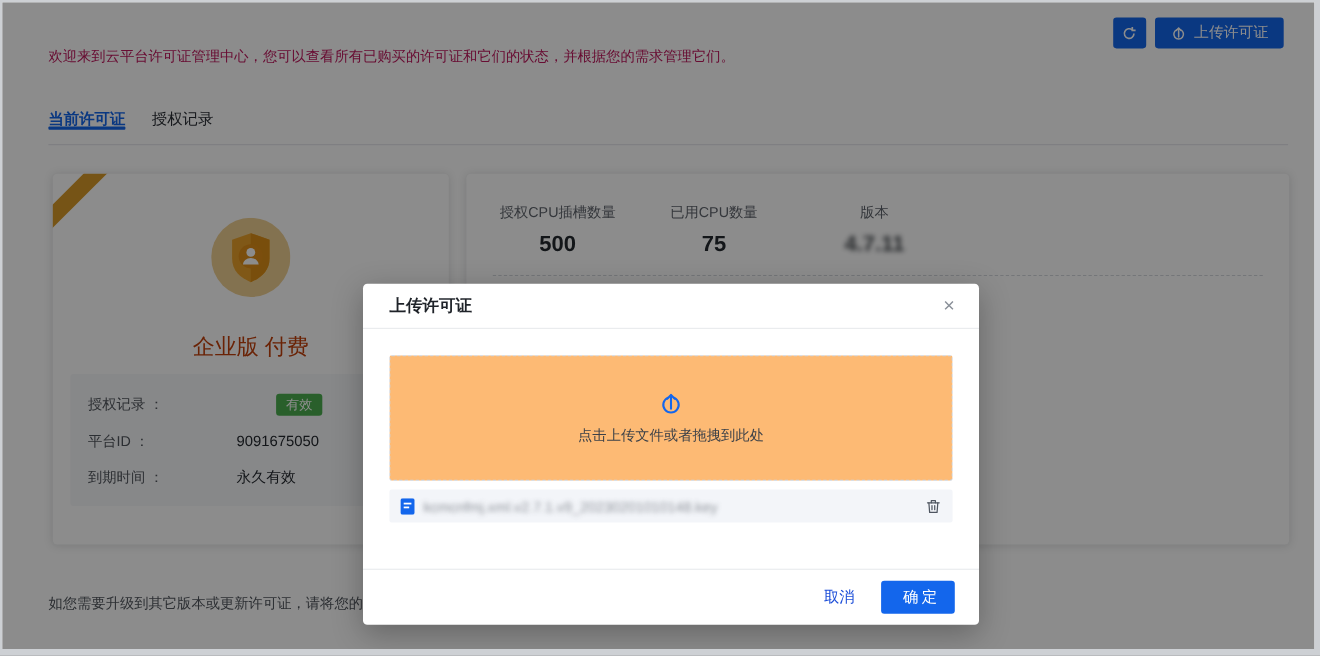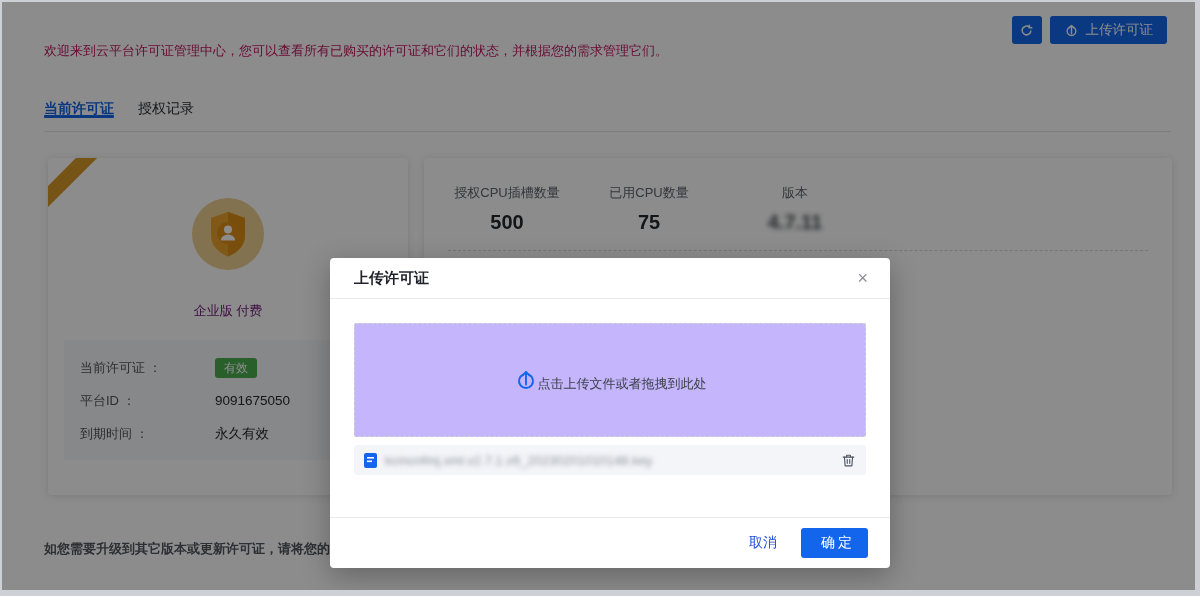--- a/index.html
+++ b/index.html
@@ -52,70 +52,70 @@
   }
   .card-license{left:46px;top:156px;width:360px;height:337px;overflow:hidden;}
   .card-stats{left:422px;top:156px;width:748px;height:337px;}
   .ribbon{
     position:absolute;left:-18px;top:12px;width:74px;height:15px;
     background:var(--ribbon-gold,#D89A28);transform:rotate(-45deg);
   }
   .badge-wrap{position:absolute;left:0;right:0;top:40px;display:flex;justify-content:center;}
   .edition{
     position:absolute;left:0;right:0;top:144px;text-align:center;
-    font-size:13px;color:#701a75;
+    font-size:20px;color:#c2410c;
   }
   .license-info{
     position:absolute;left:16px;right:16px;top:182px;height:120px;
     background:#f6f7f9;border-radius:3px;padding:15px 16px;box-sizing:border-box;
   }
   .info-row{display:flex;align-items:center;height:25px;margin-bottom:8px;}
   .info-label{width:135px;font-size:13px;color:#51565d;}
   .info-value{font-size:13.5px;color:#24292f;}
   .status-pill{
     display:inline-block;background:var(--badge-green,#4BAE4F);color:#fff;
-    font-size:12px;line-height:20px;padding:0 9px;border-radius:3px;
+    font-size:12px;line-height:20px;padding:0 9px;border-radius:3px;margin-left:36px;
   }
   
   .stats{position:absolute;left:27px;top:26px;display:flex;}
   .stat{text-align:center;}
   .stat-1{width:112px;}
   .stat-2{width:84px;margin-left:44px;}
   .stat-3{width:64px;margin-left:72px;}
   .stat-label{font-size:13px;color:#60656d;}
   .stat-value{margin-top:9px;font-size:20px;font-weight:700;color:#24292f;}
   .stats-divider{
     position:absolute;left:24px;right:24px;top:92px;height:0;
     border-top:1px dashed #d4d7dc;
   }
   
   .footer-note{
     position:absolute;left:42px;top:538px;margin:0;
-    font-size:13px;color:#51565d;white-space:nowrap;font-weight:bold;
+    font-size:13px;color:#51565d;white-space:nowrap;
   }
   
   .overlay{position:absolute;inset:0;background:rgba(0,0,0,.45);z-index:5;}
   .modal{
     position:absolute;left:328px;top:256px;width:560px;height:310px;z-index:10;
     background:#fff;border-radius:4px;box-shadow:0 8px 28px rgba(0,0,0,.28);
     box-sizing:border-box;
   }
   .modal-header{
     height:41px;border-bottom:1px solid #e8eaed;
     display:flex;align-items:center;padding:0 20px 0 24px;box-sizing:border-box;
   }
   .modal-title{font-size:15px;font-weight:700;color:#1f2329;flex:1;}
   .modal-close{
     border:none;background:none;font-size:18px;color:#8a9099;cursor:pointer;
     padding:0 2px;line-height:1;font-family:inherit;
   }
   .modal-body{padding:24px 24px 0;}
   .dropzone{
-    height:112px;border:1px dashed #cfd3d9;border-radius:2px;background:#c4b5fd;
-    display:flex;flex-direction:row;align-items:center;justify-content:center;
+    height:112px;border:1px dashed #cfd3d9;border-radius:2px;background:#fdba74;
+    display:flex;flex-direction:column;align-items:center;justify-content:center;
     cursor:pointer;
     text-align:center;
   }
   .dropzone-text{margin-top:8px;font-size:13px;color:#3c4148;}
   .file-row{
     margin-top:8px;height:30px;background:#f3f5f9;border-radius:2px;
     display:flex;align-items:center;padding:0 10px;box-sizing:border-box;
   }
   .file-name{margin-left:8px;font-size:13px;color:#7a7f87;flex:1;}
   .masked{filter:blur(2.6px);opacity:.85;user-select:none;}
@@ -186,21 +186,21 @@
             <path d="M36 14 L53 20 V37 C53 48 45.5 54.5 36 58.5 Z" fill="#DD8F16"></path>
             <circle cx="36" cy="35" r="11" fill="#E08E18"></circle>
             <circle cx="36" cy="31.5" r="4" fill="#ffffff"></circle>
             <path d="M28.8 42.5 a7.2 6 0 0 1 14.4 0 Z" fill="#ffffff"></path>
           </svg>
         </span>
       </div>
       <div class="edition">企业版 付费</div>
       <div class="license-info">
         <div class="info-row">
-          <span class="info-label">当前许可证 ：</span>
+          <span class="info-label">授权记录 ：</span>
           <span class="status-pill">有效</span>
         </div>
         <div class="info-row">
           <span class="info-label">平台ID ：</span>
           <span class="info-value">9091675050</span>
         </div>
         <div class="info-row">
           <span class="info-label">到期时间 ：</span>
           <span class="info-value">永久有效</span>
         </div>

